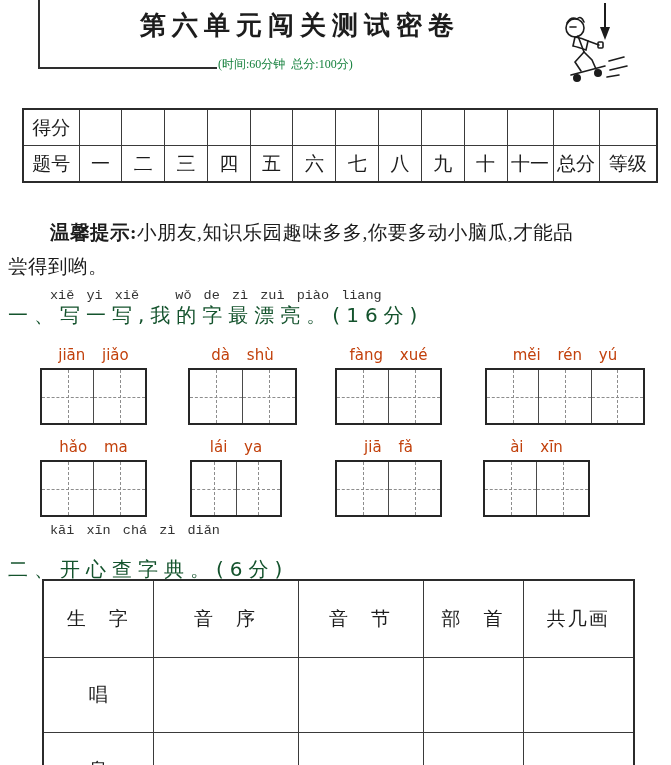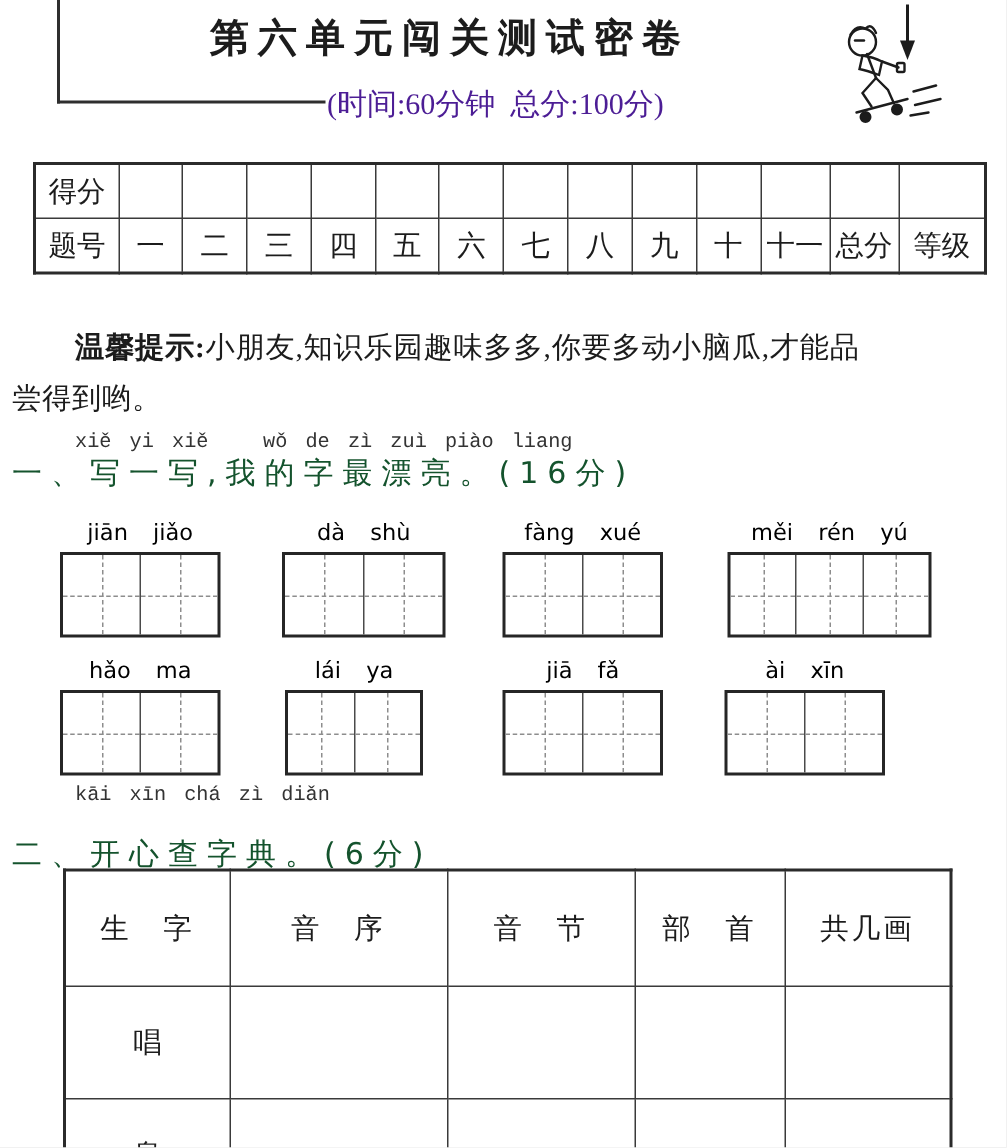--- a/index.html
+++ b/index.html
@@ -7,21 +7,21 @@
     position:relative;width:671px;height:765px;background:#ffffff;
     font-family:"Liberation Serif","DejaVu Serif",serif;color:#1c1c1c;
     overflow:hidden;margin:0 auto;
   }
   
   .corner-line{position:absolute;left:38px;top:0;width:177px;height:67px;
     border-left:2px solid #2e2e2e;border-bottom:2px solid #2e2e2e;}
   .title{position:absolute;left:60px;top:8px;width:480px;text-align:center;
     font-size:26px;font-weight:bold;letter-spacing:6px;
     font-family:"DejaVu Serif","Liberation Serif",serif;}
-  .subtitle{position:absolute;left:218px;top:56px;font-size:20px;white-space:pre;color:#4c1d95;}
+  .subtitle{position:absolute;left:218px;top:56px;font-size:12px;white-space:pre;color:#15803d;}
   .arrow-icon{position:absolute;left:596px;top:2px;}
   .skater-icon{position:absolute;left:544px;top:14px;}
   
   table{border-collapse:collapse;background:#fff;}
   .score-table{position:absolute;left:22px;top:108px;width:636px;table-layout:fixed;
     border:2px solid #2b2b2b;}
   .score-table th,.score-table td{border:1px solid #3a3a3a;height:35px;
     font-size:19px;font-weight:normal;text-align:center;padding:0;}
   .score-table col.c-first{width:56px;}
   .score-table col.c-eleven{width:46px;}
@@ -38,28 +38,28 @@
   .sec2-pinyin{left:50px;top:523px;}
   .sec-heading{position:absolute;font-family:"DejaVu Sans","Liberation Sans",sans-serif;
     font-size:20px;letter-spacing:6px;color:#14532d;font-weight:500;}
   .sec1-heading{left:8px;top:302px;}
   .sec2-heading{left:8px;top:556px;}
   
   .grid-box{position:absolute;}
   .gb1{left:40px;top:368px;width:107px;}
   .gb2{left:188px;top:368px;width:109px;}
   .gb3{left:335px;top:368px;width:107px;}
-  .gb4{left:485px;top:368px;width:136px;}
+  .gb4{left:485px;top:368px;width:160px;}
   .gb5{left:40px;top:460px;width:107px;}
   .gb6{left:190px;top:460px;width:92px;}
   .gb7{left:335px;top:460px;width:107px;}
   .gb8{left:483px;top:460px;width:107px;}
   .grid-pinyin{position:absolute;top:-22px;left:0;right:0;text-align:center;
     font-family:"DejaVu Sans","Liberation Sans",sans-serif;font-size:15px;
-    white-space:pre;word-spacing:12px;color:#000000;}
+    white-space:pre;word-spacing:12px;color:#c2410c;}
   .grid-cells{display:flex;height:57px;border:2px solid #262626;background:#fff;box-sizing:border-box;}
   .grid-cell{flex:1;position:relative;border-left:1px solid #4a4a4a;}
   .grid-cell:first-child{border-left:none;}
   .grid-cell::before{content:"";position:absolute;left:50%;top:0;bottom:0;border-left:1px dashed #8d8d8d;}
   .grid-cell::after{content:"";position:absolute;top:50%;left:0;right:0;border-top:1px dashed #8d8d8d;}
   
   .dict-table{position:absolute;left:42px;top:579px;width:591px;table-layout:fixed;
     border:2px solid #2b2b2b;}
   .dict-table th,.dict-table td{border:1px solid #3a3a3a;text-align:center;
     font-weight:normal;font-size:19px;padding:16px;}

